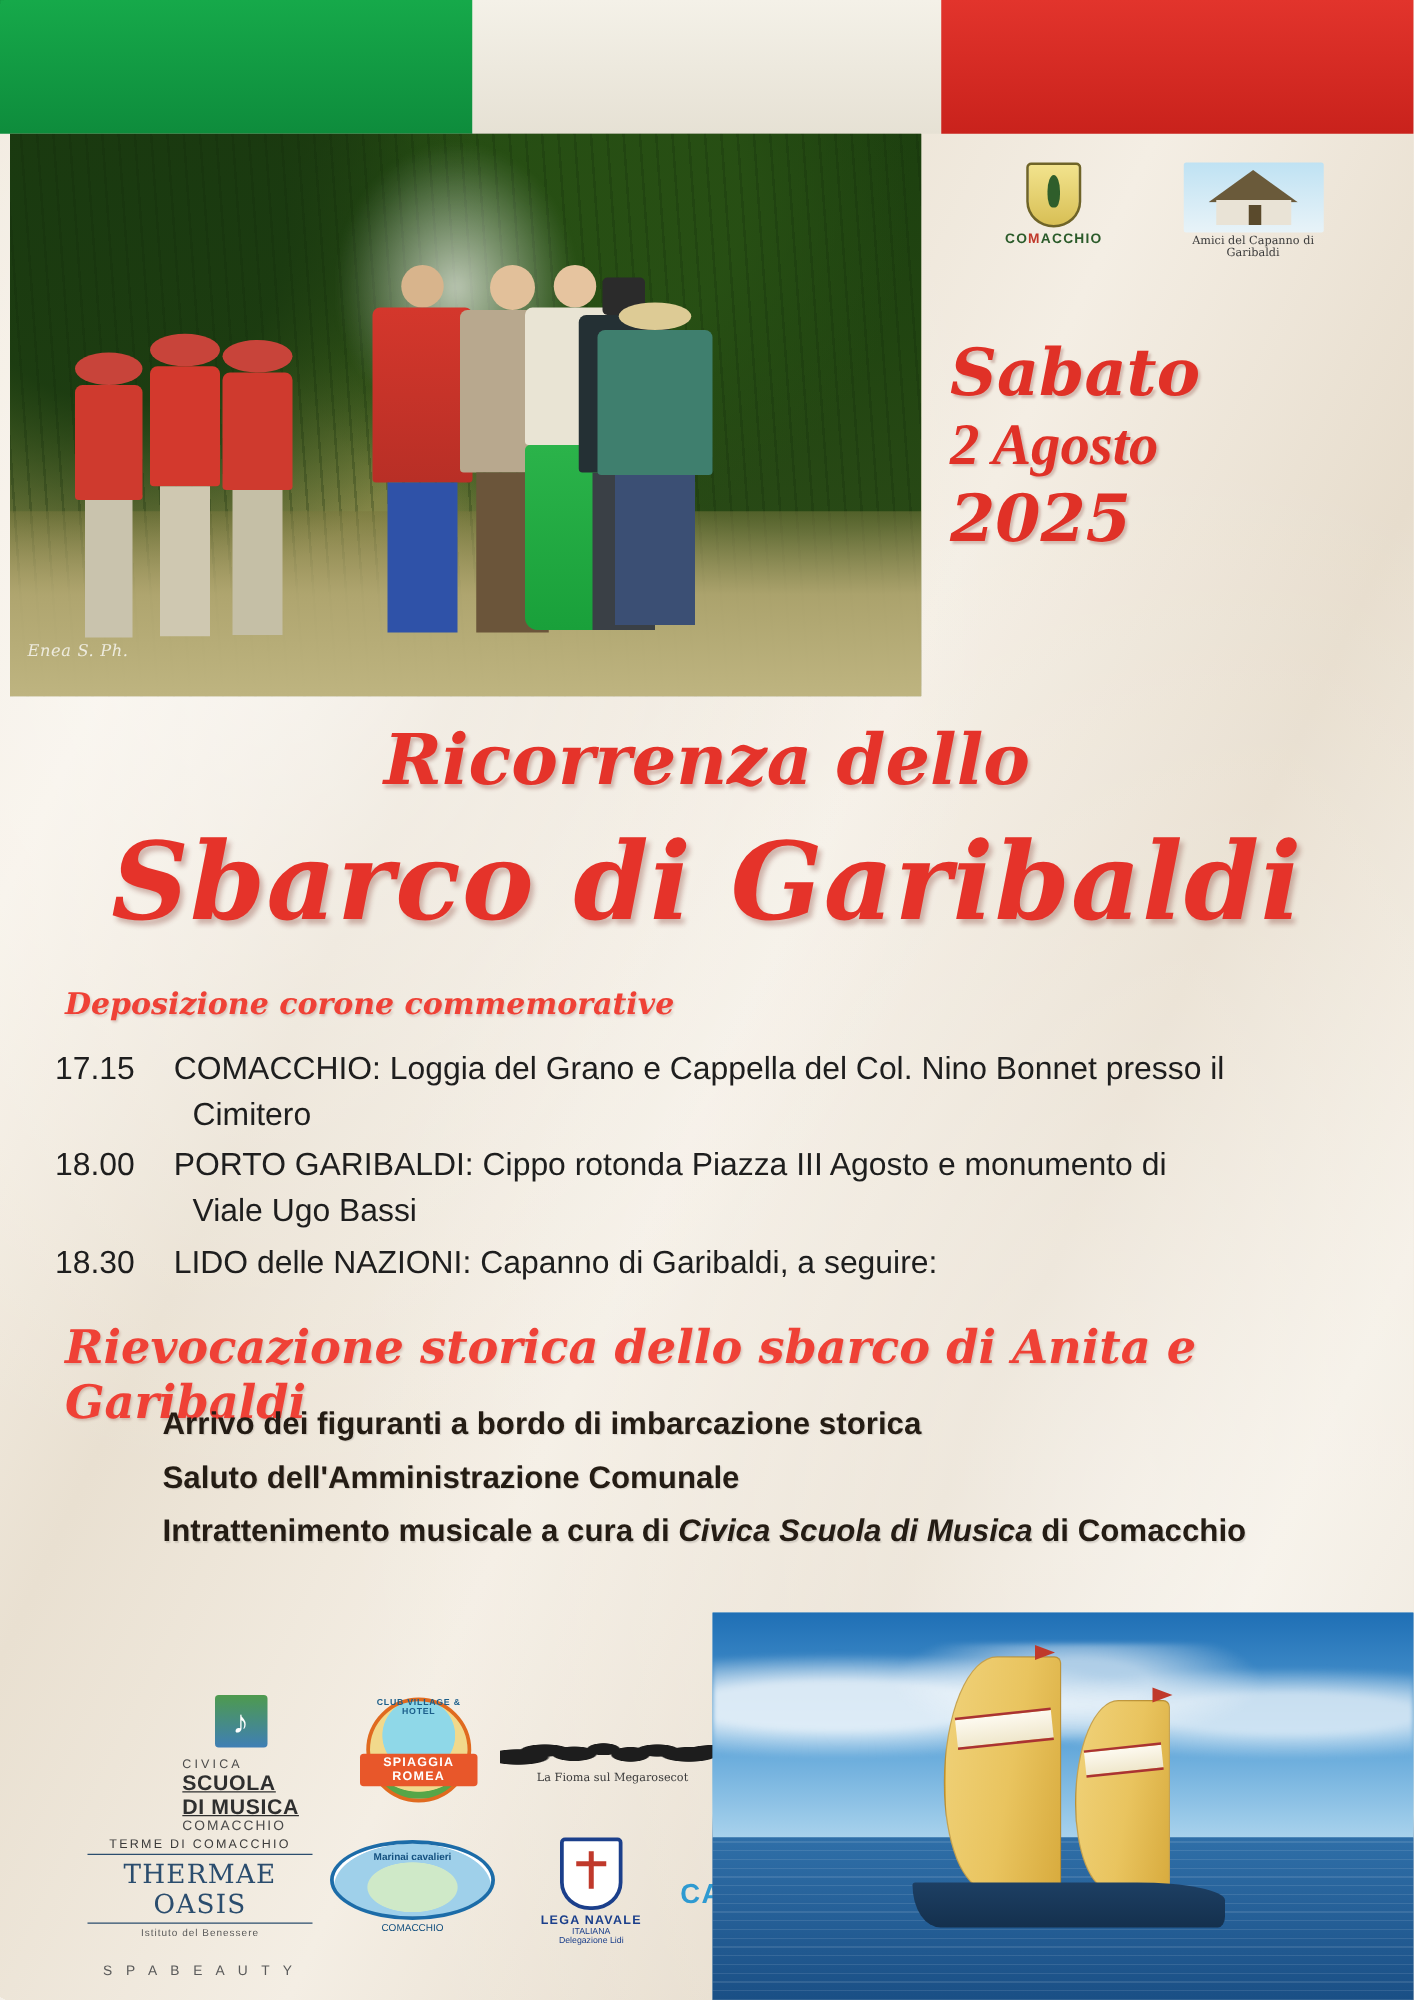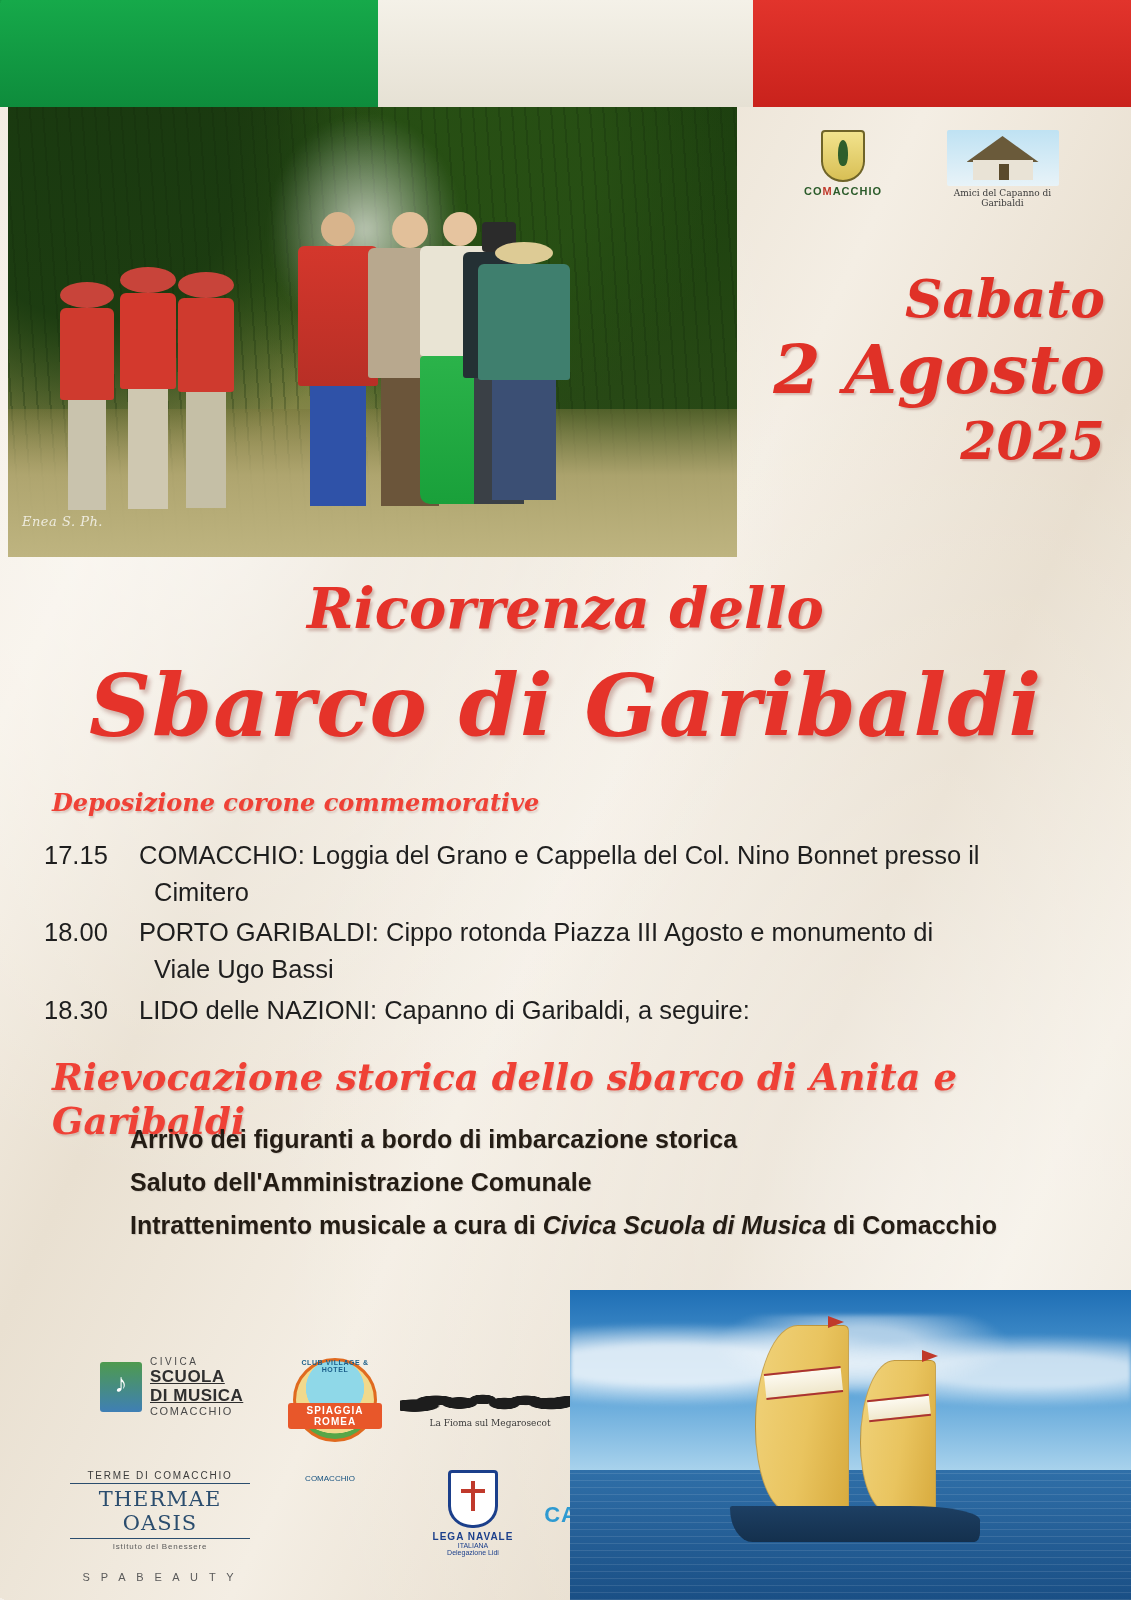--- a/index.html
+++ b/index.html
@@ -154,30 +154,30 @@
     font-size: 9px; color: #3b3b3b;
     font-family: "DejaVu Serif", serif;
     margin-top: 2px;
   }
 
   
   .date-block {
     position: absolute;
     left: 760px; top: 268px;
     width: 345px;
-    text-align: right;
+    text-align: left;
     font-family: "DejaVu Serif", serif;
     font-style: italic;
     font-weight: bold;
     color: #e03127;
     text-shadow: 2px 2px 2px rgba(120,40,30,0.25);
     line-height: 1.18;
   }
   .date-block .l1 { font-size: 52px; }
-  .date-block .l2 { font-size: 68px; }
+  .date-block .l2 { font-size: 47px; font-family: Liberation Serif, serif; }
   .date-block .l3 { font-size: 52px; }
 
   
   .title-1 {
     position: absolute; left: 0; top: 575px; width: 1131px;
     text-align: center;
     font-family: "DejaVu Serif", serif;
     font-style: italic; font-weight: bold;
     font-size: 56px;
     color: #e5332a;
@@ -228,21 +228,21 @@
     font-size: 25px;
     line-height: 1.72;
     text-shadow: 1px 1px 1px rgba(0,0,0,0.12);
   }
   .program .it { font-style: italic; }
 
   
   .sponsors { position: absolute; left: 60px; top: 1350px; width: 520px; height: 230px; }
   .logo { position: absolute; text-align: center; }
 
-  .logo-civica { left: 40px; top: 6px; width: 185px; display: flex; align-items: center; gap: 8px; }
+  .logo-civica { left: 40px; top: 6px; width: 185px; display: flex; align-items: center; gap: 8px; flex-direction: column; }
   .civ-mark {
     width: 42px; height: 50px;
     background: linear-gradient(180deg,#4e9a4e 0%, #3f7fb5 100%);
     border-radius: 3px; position: relative; flex: 0 0 42px;
   }
   .civ-mark::after {
     content: "♪";
     position: absolute; left: 0; right: 0; top: 6px;
     font-size: 26px; color: #fff; text-align: center;
   }
@@ -527,20 +527,23 @@
     </div>
 
     <div class="logo logo-thermae">
       <div class="th-top">TERME DI COMACCHIO</div>
       <div class="th-main">THERMAE OASIS</div>
       <div class="th-sub">Istituto del Benessere</div>
       <div class="th-foot">S P A   B E A U T Y</div>
     </div>
 
     <div class="logo logo-marinai">
+      <div class="mar-oval">
+        <div class="mar-text">Marinai cavalieri</div>
+      </div>
       <div class="mar-sub">COMACCHIO</div>
     </div>
 
     <div class="logo logo-lni">
       <div class="lni-shield"></div>
       <div class="lni-name">LEGA NAVALE</div>
       <div class="lni-sub">ITALIANA</div>
       <div class="lni-sub">Delegazione Lidi</div>
     </div>
 

